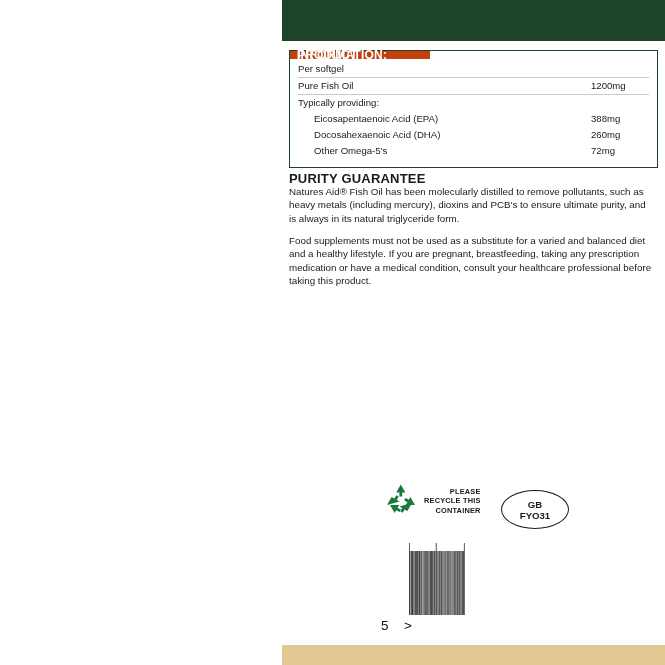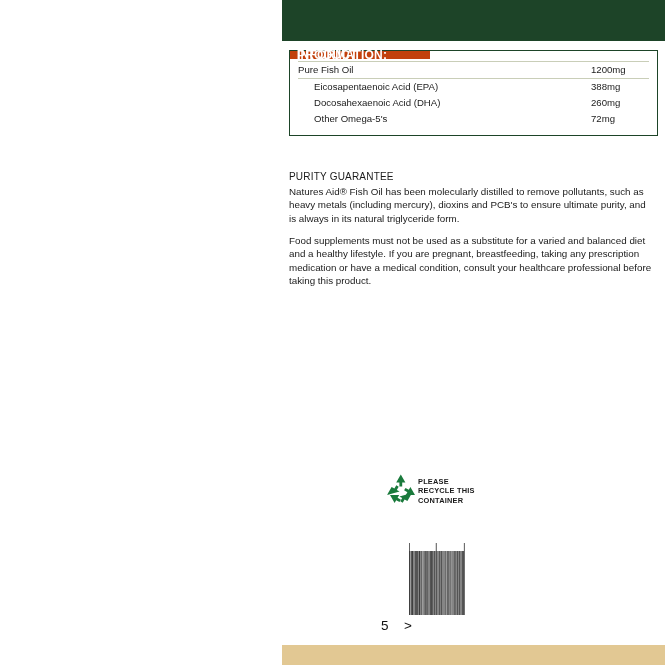--- a/index.html
+++ b/index.html
@@ -85,42 +85,44 @@
     margin: 0;
   }
   .indent {
     padding-left: 16px;
   }
   
   .purity-title {
     position: absolute;
     left: 148px;
     top: 171px;
-    font-size: 10px;
-    font-weight: normal;
+    font-size: 13px;
+    font-weight: bold;
     color: #1a1a1a;
     letter-spacing: 0.2px;
   }
   .para {
     position: absolute;
     left: 148px;
     width: 363px;
     font-size: 9.8px;
     line-height: 13.4px;
     color: #1a1a1a;
   }
   #para1 { top: 185px; }
   #para2 { top: 234px; }
   
   .recycle-group {
     position: absolute;
     left: 243px;
-    top: 473px;
+    top: 483px;
     display: flex;
     align-items: center;
+    gap: 6px;
+    text-align: right;
   }
   .recycle-text {
     font-size: 7.4px;
     font-weight: bold;
     line-height: 9.4px;
     color: #1a1a1a;
     letter-spacing: 0.2px;
   }
   .gb-oval {
     position: absolute;
@@ -180,28 +182,36 @@
 <div id="label">
 
   <div class="top-band"></div>
 
   <div class="info-box">
     <div class="info-header-row">
       <span class="info-header">PRODUCT INFORMATION:</span>
     </div>
     <div class="info-body">
 
+      <div class="row">
+        <span>Per softgel</span>
+        <span class="amt"></span>
+      </div>
       <div class="rule"></div>
 
       <div class="row">
         <span>Pure Fish Oil</span>
         <span class="amt">1200mg</span>
       </div>
       <div class="rule"></div>
 
+      <div class="row">
+        <span>Typically providing:</span>
+        <span class="amt"></span>
+      </div>
 
       <div class="row">
         <span class="indent">Eicosapentaenoic Acid (EPA)</span>
         <span class="amt">388mg</span>
       </div>
 
       <div class="row">
         <span class="indent">Docosahexaenoic Acid (DHA)</span>
         <span class="amt">260mg</span>
       </div>
@@ -230,20 +240,24 @@
         </g>
       </svg>
     </span>
     <span class="recycle-text">
       <div>PLEASE</div>
       <div>RECYCLE THIS</div>
       <div>CONTAINER</div>
     </span>
   </div>
 
+  <div class="gb-oval">
+    <span>GB</span>
+    <span>FYO31</span>
+  </div>
 
   <div id="barcode-wrap">
     <div id="barcode" style="transform-origin: left bottom; transform: scaleX(0.412844);">
         <i style="width: 1px; height: 72px;"></i>
         <i style="width: 1px; height: 72px; background: transparent;"></i>
         <i style="width: 1px; height: 72px;"></i>
         <i style="width: 3px; height: 64px;"></i>
         <i style="width: 2px; height: 64px; background: transparent;"></i>
         <i style="width: 2px; height: 64px;"></i>
         <i style="width: 2px; height: 64px; background: transparent;"></i>

